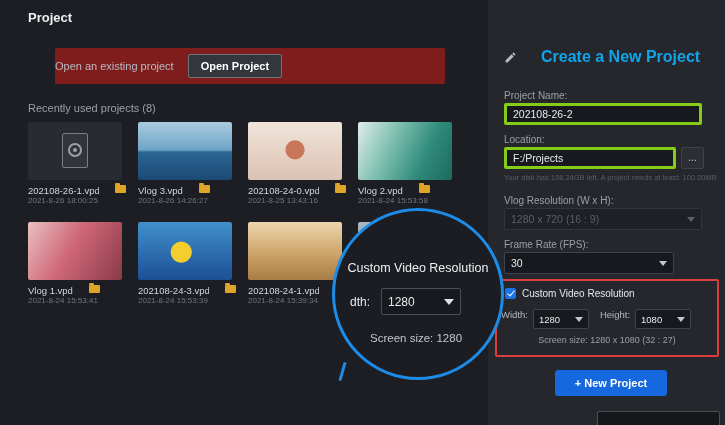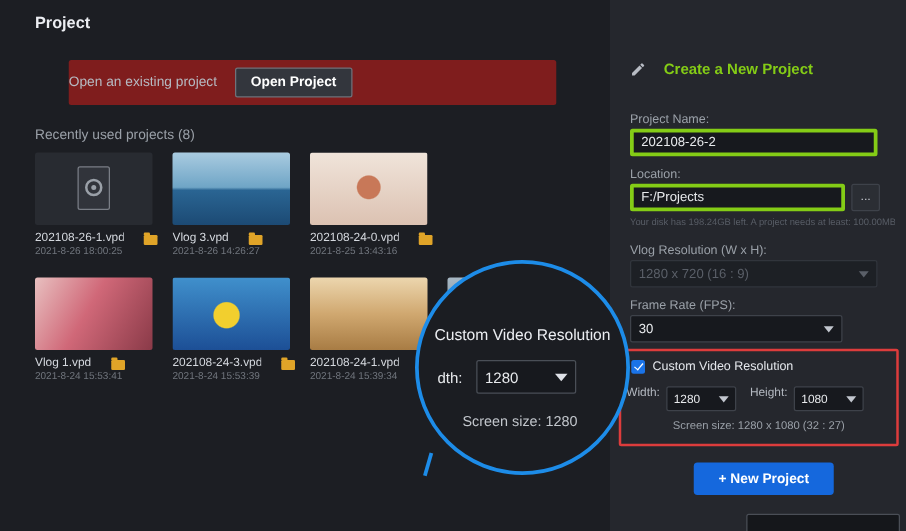--- a/index.html
+++ b/index.html
@@ -24,29 +24,29 @@
   .doc{position:absolute;left:34px;top:11px;width:26px;height:35px;background:#31343b;border:1px solid #7a7e86;border-radius:2px}
   .lens{position:absolute;left:5px;top:9px;width:14px;height:14px;border:2px solid #9aa0a8;border-radius:50%}
   .lens::after{content:"";position:absolute;left:3px;top:3px;width:4px;height:4px;background:#9aa0a8;border-radius:50%}
   .t-sea{background:linear-gradient(180deg,#a9cbe0 0%,#6fa5c6 48%,#2a6593 52%,#1c4a74 100%)}
   .t-portrait{background:radial-gradient(circle at 50% 48%,#c87858 0 9px,rgba(0,0,0,0) 10px),linear-gradient(180deg,#f0e4da 0%,#dcc2b2 100%)}
   .t-beach{background:linear-gradient(115deg,#e0ece8 0%,#7ec0b0 35%,#2e8a7a 70%,#1d6a5c 100%)}
   .t-pink{background:linear-gradient(120deg,#e8c0c0 0%,#d06878 45%,#8a3a48 100%)}
   .t-pool{background:radial-gradient(circle at 46% 52%,#f2cf2e 0 10px,rgba(0,0,0,0) 11px),linear-gradient(180deg,#4090cc 0%,#1c4f96 100%)}
   .t-desert{background:linear-gradient(180deg,#ecd6ae 0%,#d0a870 50%,#a87c44 100%)}
   .t-city{background:linear-gradient(180deg,#a8b8c4 0%,#7890a0 60%,#4a5a68 100%)}
-  .prow{display:flex;align-items:flex-end;gap:16px;margin-top:5px}
+  .prow{display:flex;align-items:flex-start;gap:16px;margin-top:5px}
   .pname{font-size:9.5px;color:#d4d8de;white-space:nowrap;overflow:hidden}
   .folder{width:11px;height:8px;background:#e0a428;border-radius:1px;position:relative;flex:0 0 auto;cursor:pointer}
   .folder::before{content:"";position:absolute;top:-2px;left:0;width:5px;height:2px;background:#e0a428;border-radius:1px 1px 0 0}
   .pdate{font-size:8px;color:#70757d;margin-top:0}
 
   
   .panel{position:absolute;left:488px;top:0;width:237px;height:425px;background:#25272d;z-index:10}
-  .phead{position:absolute;left:16px;top:48px;display:flex;align-items:center;gap:14px;font-size:12px;font-weight:bold;color:#84cc16}
+  .phead{position:absolute;left:16px;top:48px;display:flex;align-items:center;gap:24px;font-size:16px;font-weight:bold;color:#0ea5e9}
   .plabel{position:absolute;left:16px;font-size:10px;color:#9aa0a8}
   .pinput{position:absolute;left:16px;width:198px;height:22px;background:#17191e;border:3px solid #84cc16;border-radius:2px;
     color:#e8eaed;font-size:10.5px;padding:0 6px;font-family:inherit}
   .browse{position:absolute;left:193px;width:23px;height:22px;background:#2b2e34;border:1px solid #3e424a;border-radius:2px;
     color:#c8ccd2;font-size:10px;cursor:pointer;font-family:inherit;line-height:10px}
   .hint{position:absolute;left:16px;top:173px;width:212px;font-size:7.5px;color:#585d66;white-space:nowrap;overflow:hidden}
 
   .dd{display:flex;align-items:center;justify-content:space-between;padding:0 6px;background:#17191e;
     border:1px solid #3e424a;border-radius:2px;height:22px;font-size:10.5px;color:#e8eaed;cursor:pointer}
   .arr{width:0;height:0;border-left:4px solid transparent;border-right:4px solid transparent;border-top:5px solid #c2c6ce}
@@ -116,20 +116,28 @@
 
   <div class="proj" style="left:248px;top:122px">
     <div class="thumb t-portrait"></div>
     <div class="prow">
       <span class="pname">202108-24-0.vpd</span>
       <span class="folder"></span>
     </div>
     <div class="pdate">2021-8-25 13:43:16</div>
   </div>
 
+  <div class="proj" style="left:358px;top:122px">
+    <div class="thumb t-beach"></div>
+    <div class="prow">
+      <span class="pname">Vlog 2.vpd</span>
+      <span class="folder"></span>
+    </div>
+    <div class="pdate">2021-8-24 15:53:58</div>
+  </div>
 
   <div class="proj" style="left:28px;top:222px">
     <div class="thumb t-pink"></div>
     <div class="prow">
       <span class="pname">Vlog 1.vpd</span>
       <span class="folder"></span>
     </div>
     <div class="pdate">2021-8-24 15:53:41</div>
   </div>
 

